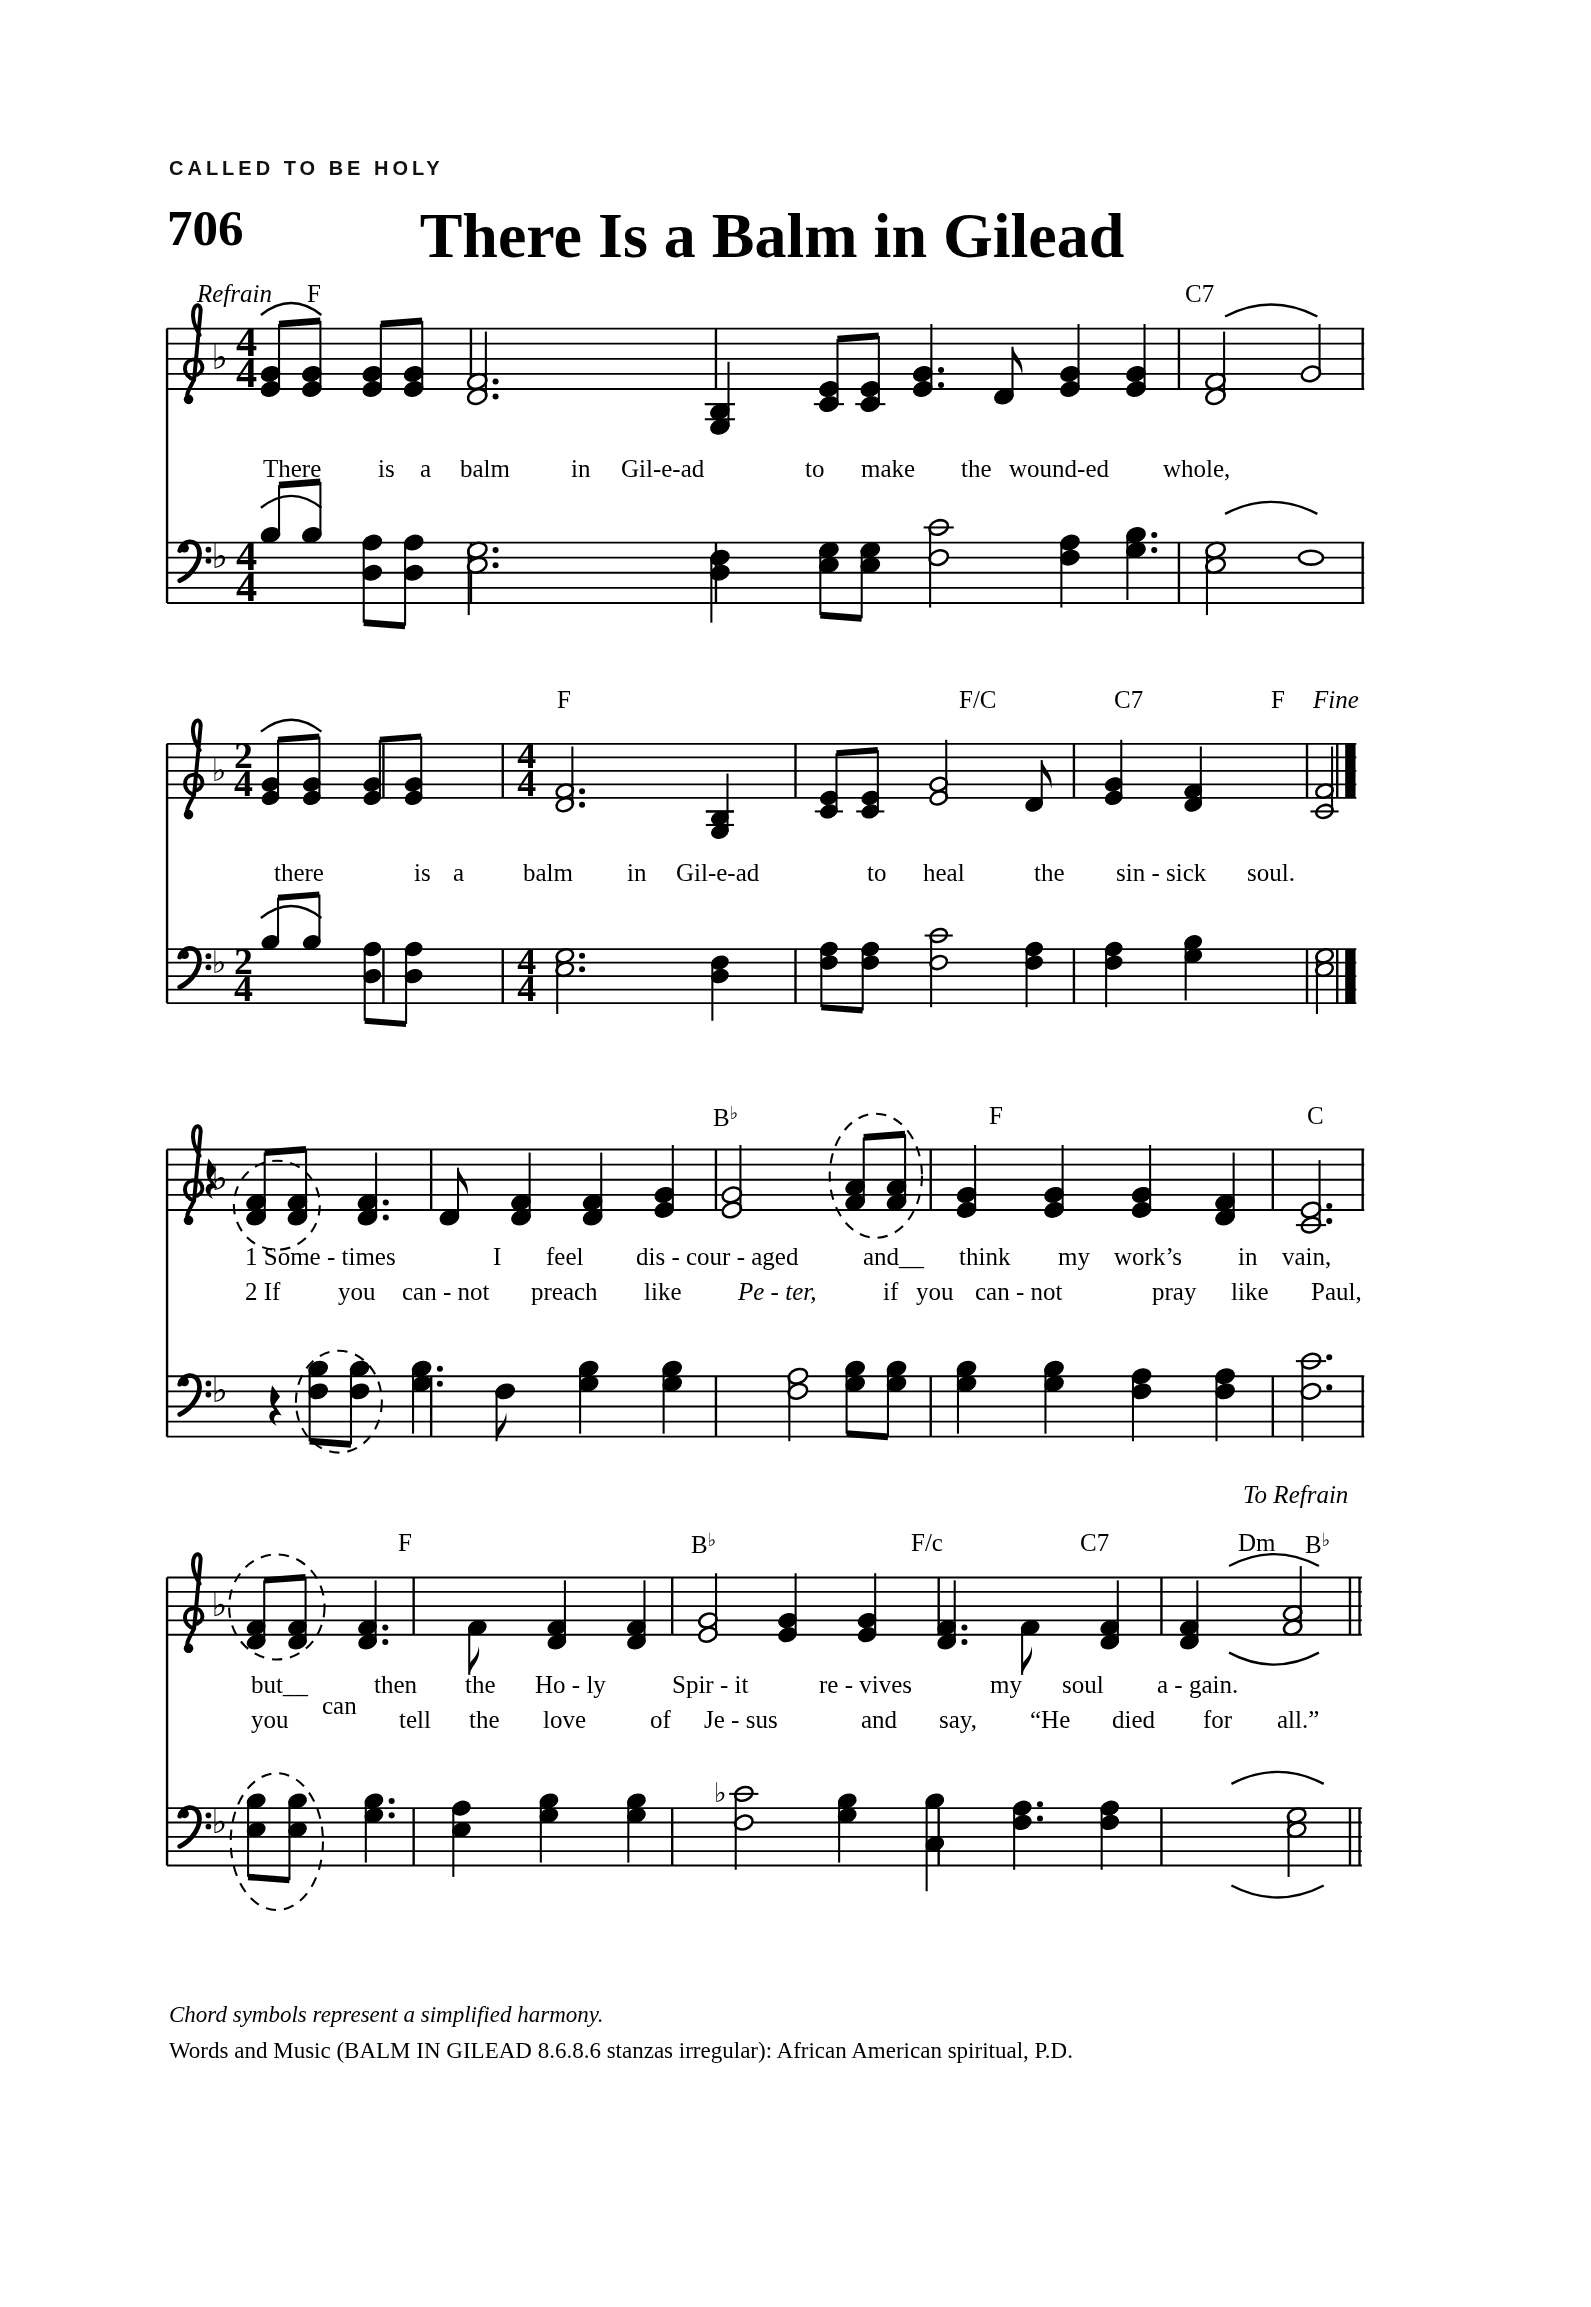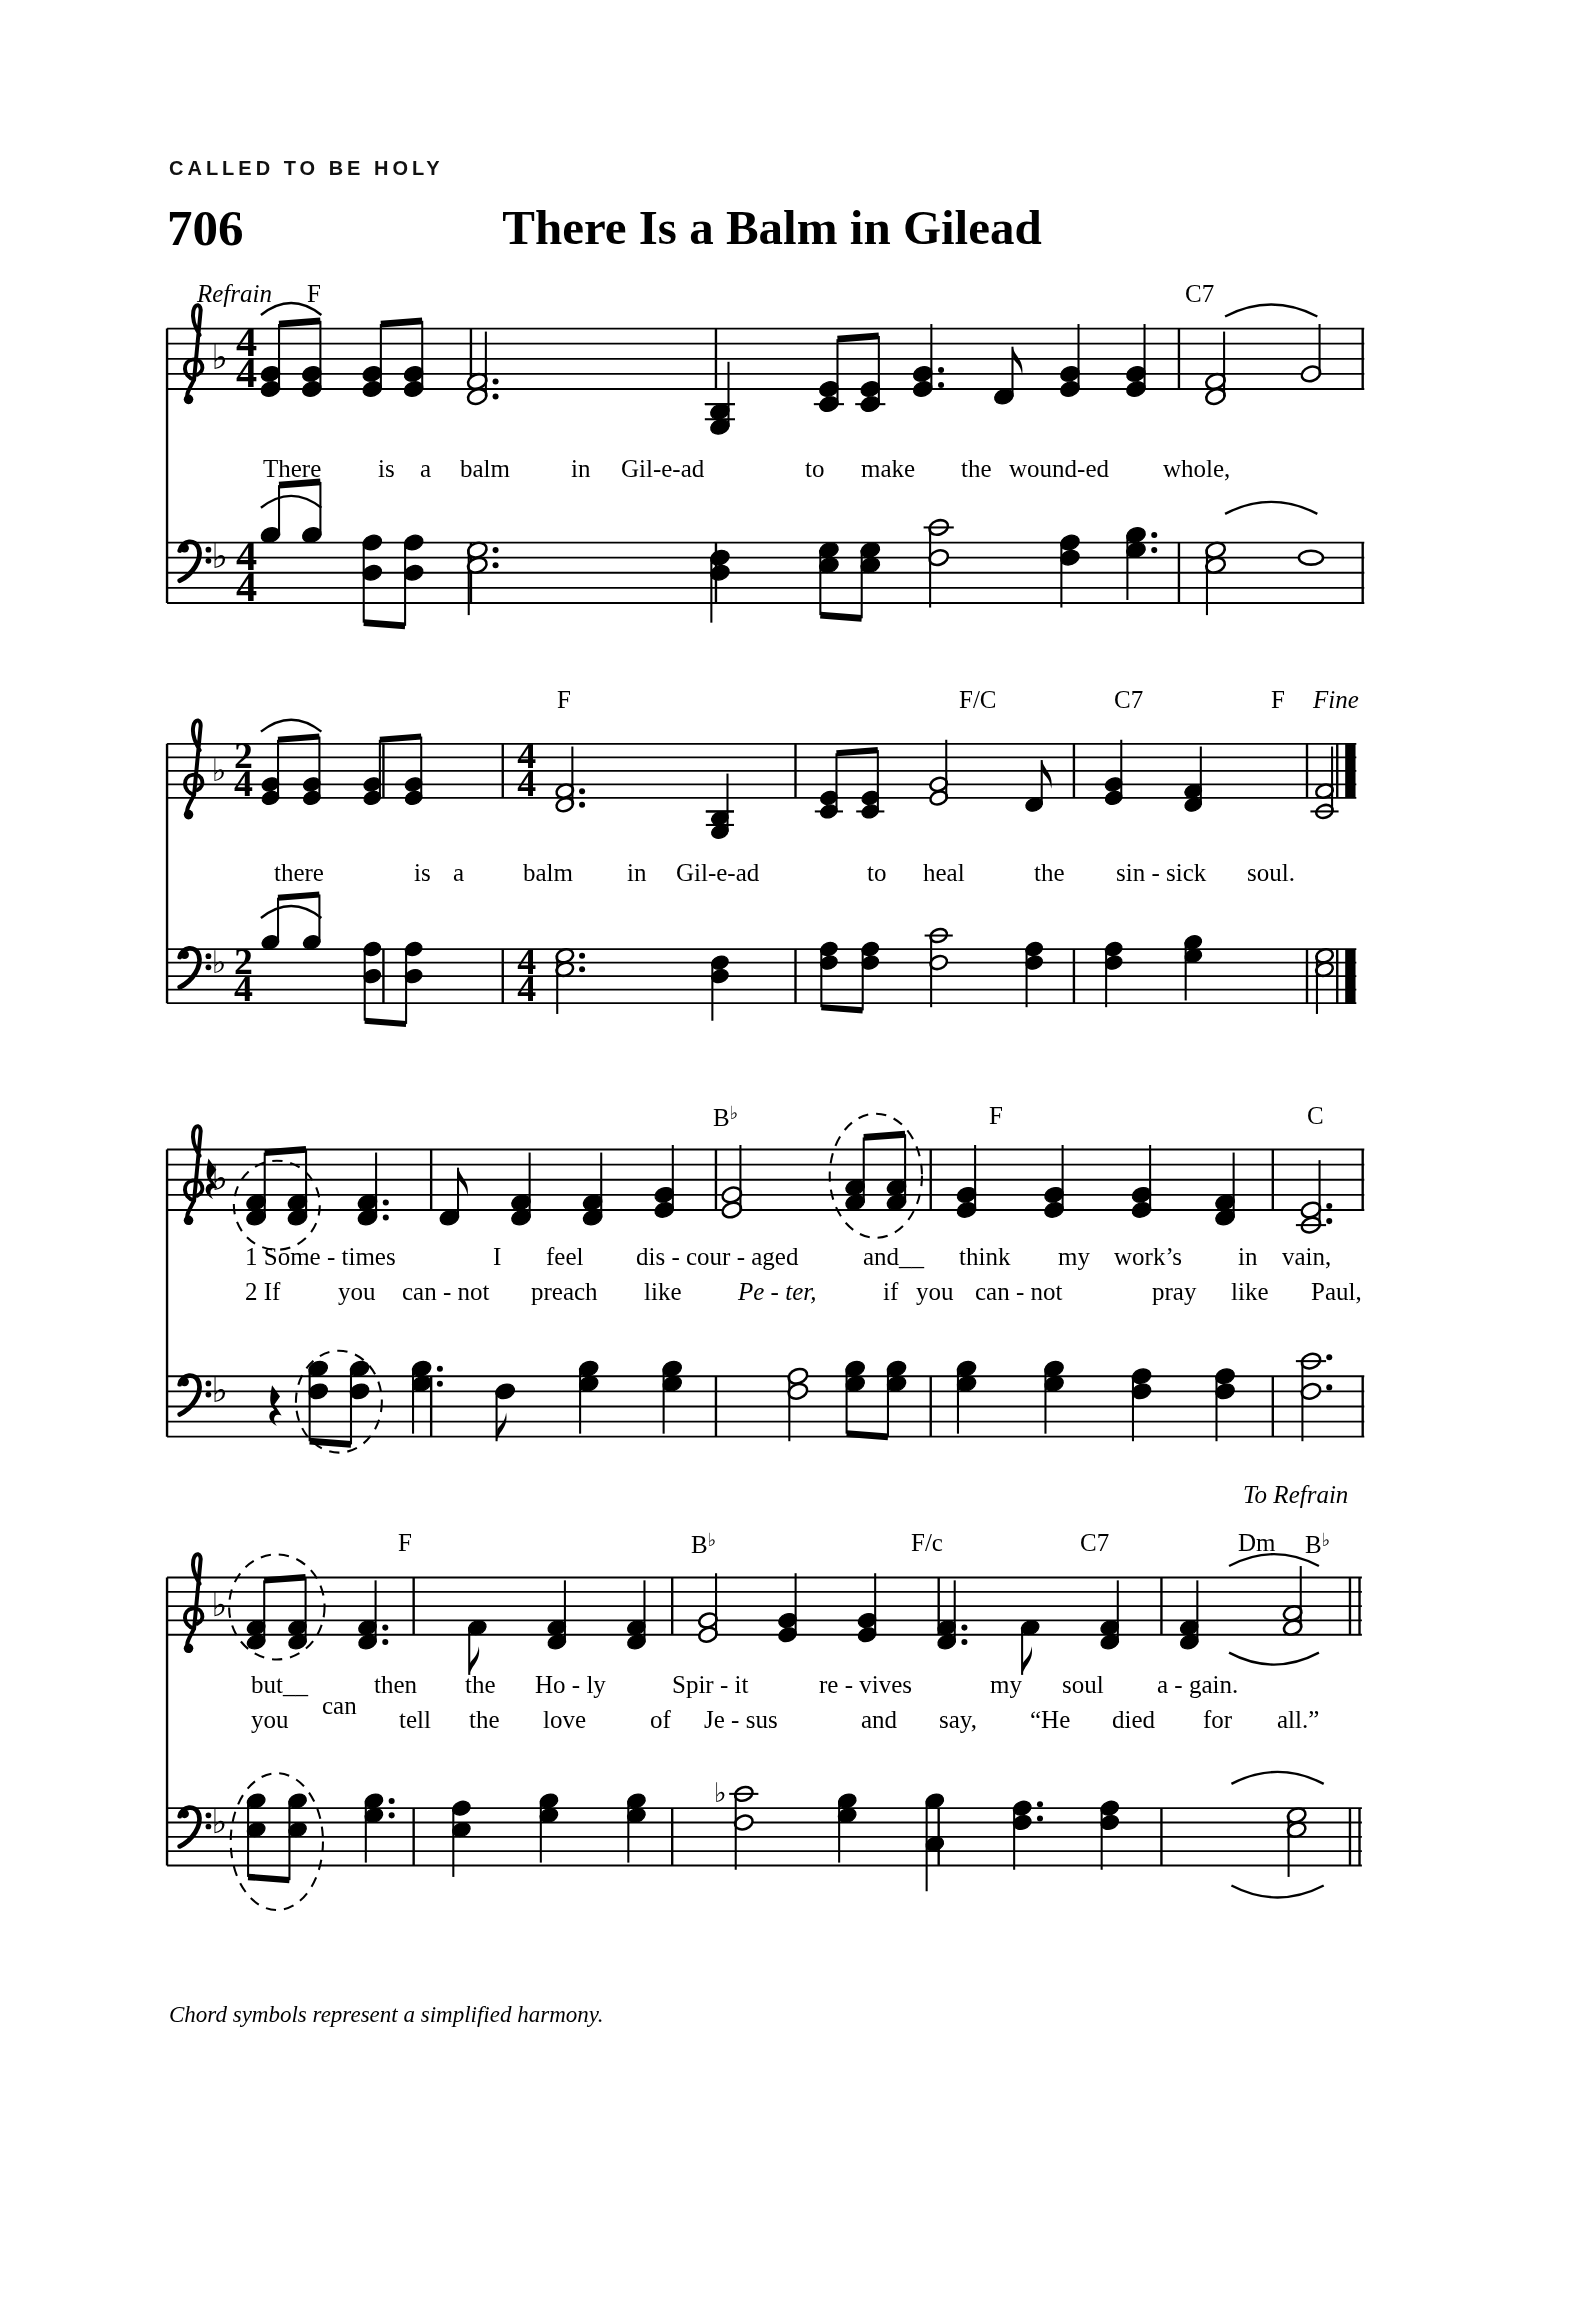--- a/index.html
+++ b/index.html
@@ -2,21 +2,21 @@
 <html style="font-size:12.7px"><head>
 <meta charset="utf-8">
 <style>
   html,body{margin:0;padding:0;background:#e8e8e8;}
   .page{position:relative;width:1591px;height:2307px;background:#ffffff;overflow:hidden;
         font-family:"Liberation Serif",serif;color:#000;}
   .eyebrow{position:absolute;left:169px;top:157px;font-family:"Liberation Sans",sans-serif;
            font-weight:bold;font-size:20px;letter-spacing:4px;color:#111;}
   .hymn-number{position:absolute;left:167px;top:199px;font-size:51px;font-weight:bold;}
   .hymn-title{position:absolute;left:239px;width:1066px;top:199px;text-align:center;
-              font-size:49px;font-weight:bold;}
+              font-size:64px;font-weight:bold;}
   #music-layer{position:absolute;left:0;top:0;width:1591px;height:2307px;}
   #music-layer svg{position:absolute;left:0;top:0;}
   .chord{position:absolute;font-size:25px;white-space:pre;}
   .mlabel{position:absolute;font-size:25px;font-style:italic;white-space:pre;}
   .lyric{position:absolute;font-size:25px;white-space:pre;}
   .fl{font-size:0.72em;vertical-align:0.38em;font-family:"DejaVu Sans",sans-serif;}
   .footnote{position:absolute;left:169px;font-size:23px;}
   .footnote.it{font-style:italic;}
 </style>
 </head>
@@ -671,14 +671,15 @@
       <div class="lyric" style="left: 704px; top: 1706px;">Je - sus</div>
       <div class="lyric" style="left: 861px; top: 1706px;">and</div>
       <div class="lyric" style="left: 939px; top: 1706px;">say,</div>
       <div class="lyric" style="left: 1030px; top: 1706px;">“He</div>
       <div class="lyric" style="left: 1112px; top: 1706px;">died</div>
       <div class="lyric" style="left: 1203px; top: 1706px;">for</div>
       <div class="lyric" style="left: 1277px; top: 1706px;">all.”</div>
     </div>
 
   <div class="footnote it" style="top:2002px">Chord symbols represent a simplified harmony.</div>
+  <div class="footnote" style="top:2038px">Words and Music (BALM IN GILEAD 8.6.8.6 stanzas irregular): African American spiritual, P.D.</div>
 </div>
 
 
 </body></html>

